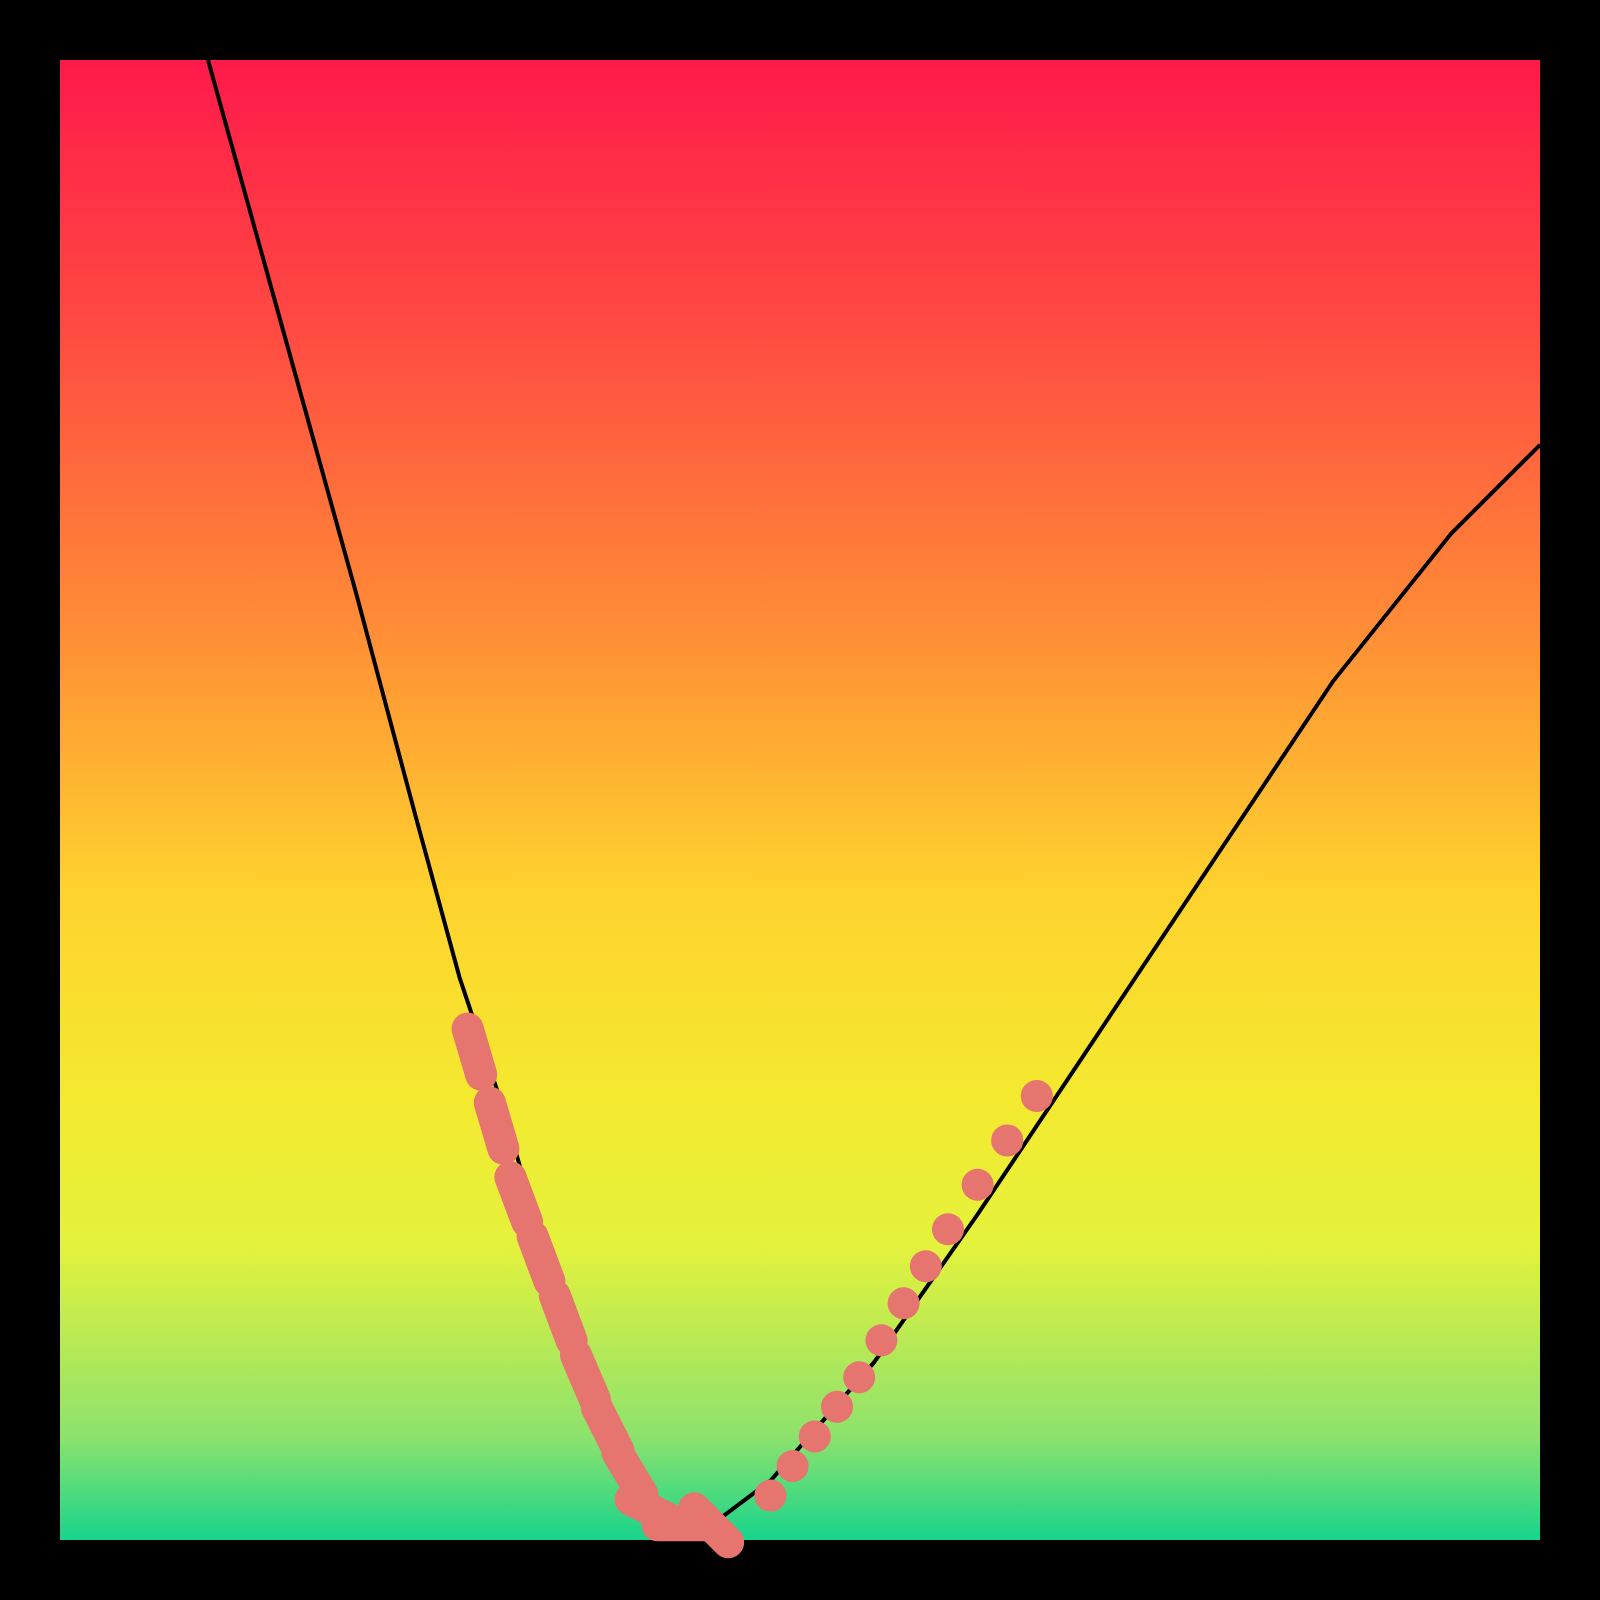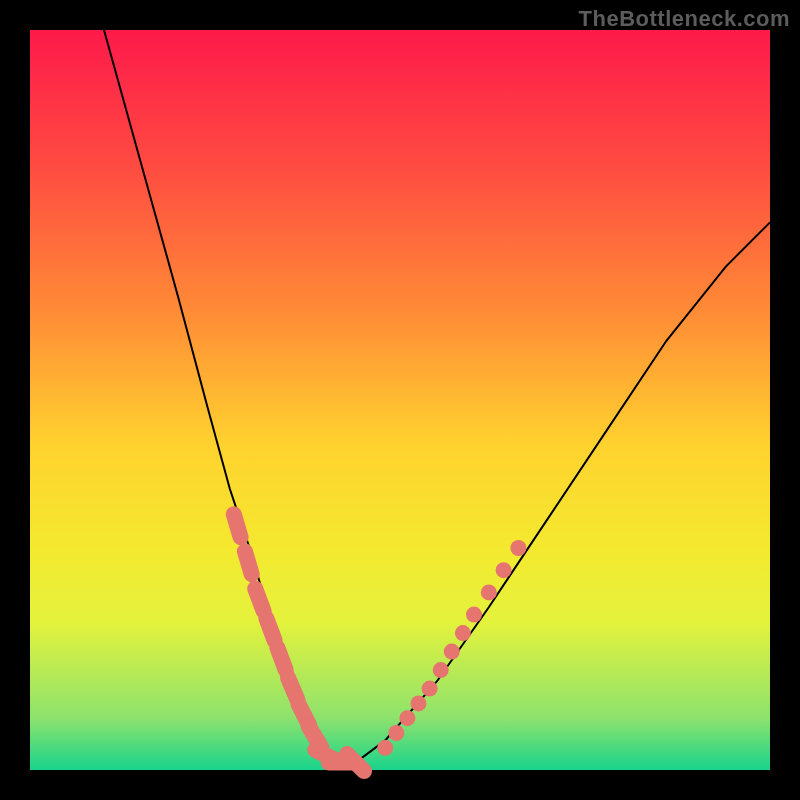--- a/index.html
+++ b/index.html
@@ -25,21 +25,20 @@
     user-select:none;
   }
   svg.curve{position:absolute;left:0;top:0;width:800px;height:800px;pointer-events:none;}
 </style>
 </head>
 <body>
 
 <div class="stage">
   <div class="inner"></div>
 
-  <div class="wm">TheBottleneck.com</div>
 
   <svg class="curve" viewBox="0 0 800 800">
     <g id="curve-layer">
         <path d="M104.0 30.0 L141.0 163.2 L178.0 296.4 L207.6 407.4 L229.8 488.8 L252.0 555.4 L266.8 607.2 L281.6 659.0 L296.4 703.4 L311.2 740.4 L326.0 762.6 L355.6 762.6 L385.2 740.4 L437.0 681.2 L488.8 607.2 L548.0 518.4 L607.2 429.6 L666.4 340.8 L725.6 266.8 L770.0 222.4" fill="none" stroke="#000000" stroke-width="2"></path>
       </g>
     <g id="marker-layer">
         <line x1="233.8" y1="514.3" x2="240.6" y2="537.3" stroke="#e6746f" stroke-width="16" stroke-linecap="round"></line>
         <line x1="244.9" y1="551.3" x2="251.7" y2="574.3" stroke="#e6746f" stroke-width="16" stroke-linecap="round"></line>
         <line x1="255.2" y1="588.6" x2="263.6" y2="611.0" stroke="#e6746f" stroke-width="16" stroke-linecap="round"></line>
         <line x1="266.3" y1="618.2" x2="274.7" y2="640.6" stroke="#e6746f" stroke-width="16" stroke-linecap="round"></line>

